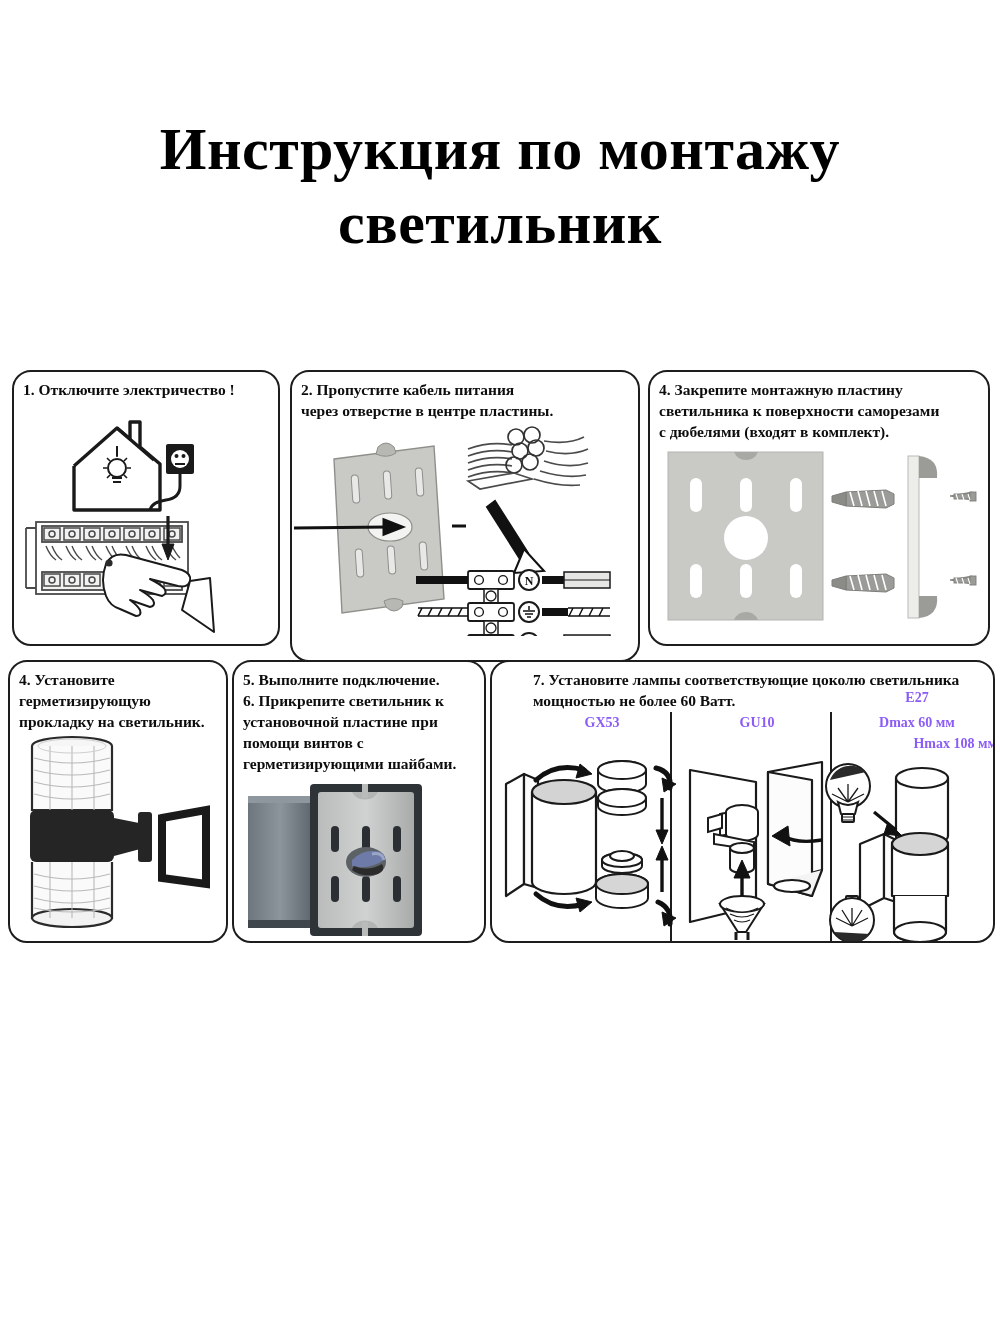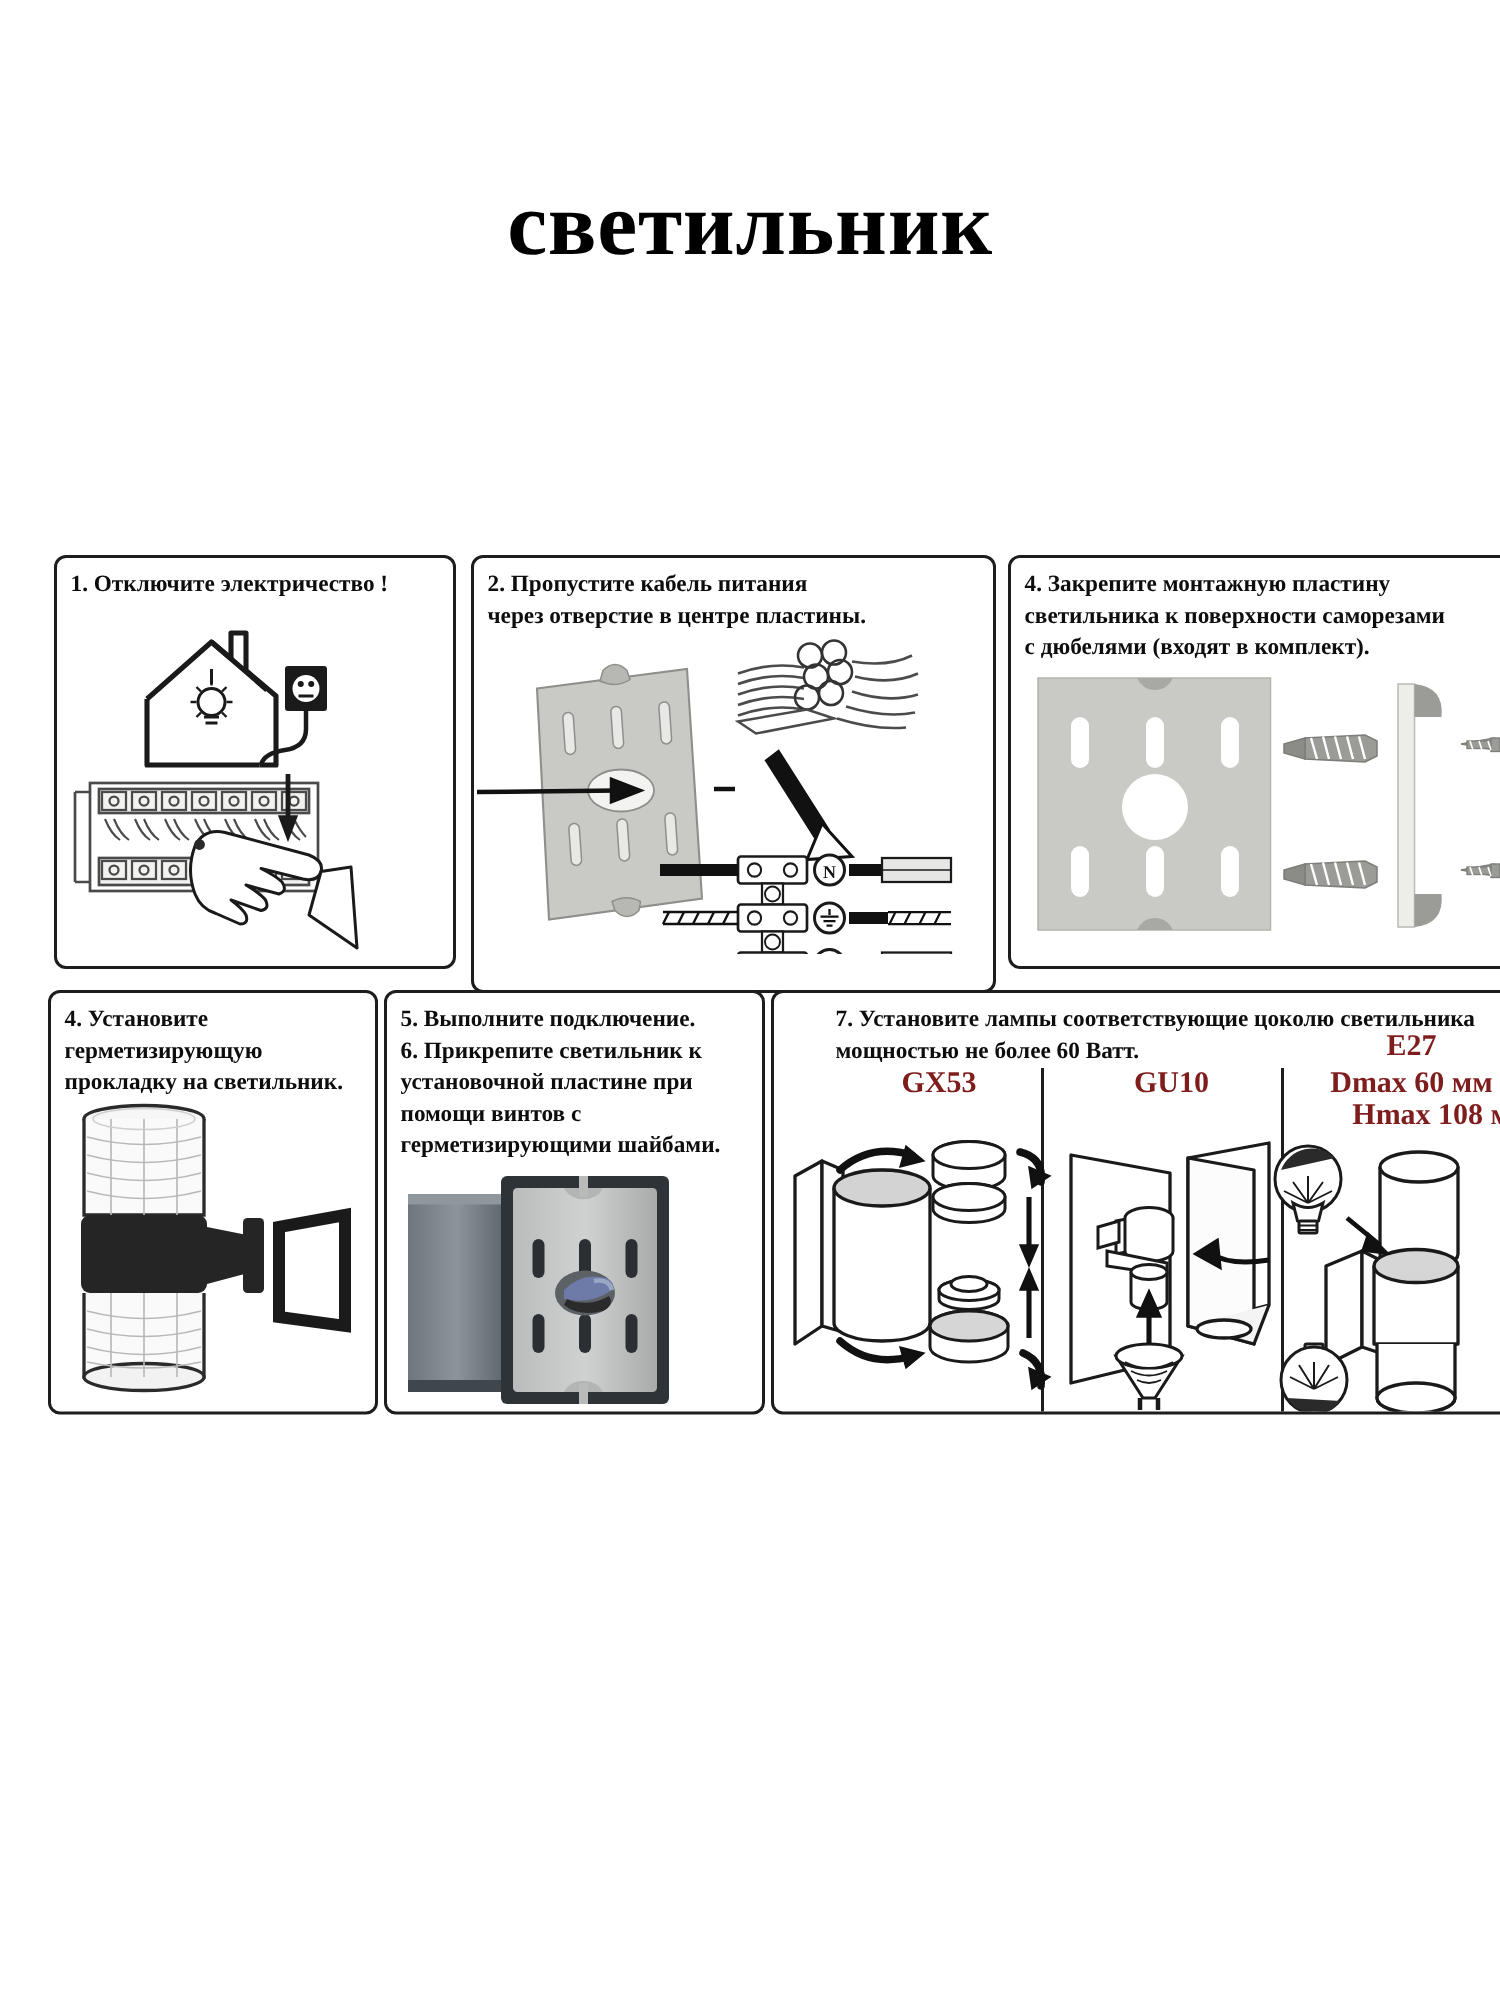--- a/index.html
+++ b/index.html
@@ -30,25 +30,24 @@
     font-size: 60px;
     line-height: 74px;
     letter-spacing: 0.5px;
     color: #000000;
   }
 
   
   .panel {
     position: absolute;
     border: 2px solid #1d1d1d;
-    border-radius: 8px;
+    border-radius: 19px;
     background: #ffffff;
     box-sizing: border-box;
     overflow: hidden;
-    margin-left: 24px;
   }
   .panel-text {
     font-family: "Liberation Serif", "DejaVu Serif", serif;
     font-weight: bold;
     font-size: 15.5px;
     line-height: 21px;
     color: #0d0d0d;
     padding: 7px 8px 0 9px;
     white-space: pre-line;
   }
@@ -65,36 +64,37 @@
   #panel-5 { left: 232px; top: 660px; width: 254px; height: 283px; }
   #panel-7 { left: 490px; top: 660px; width: 505px; height: 283px; padding-left: 32px; }
 
   svg { display: block; }
 
   
   .socket-label {
     position: absolute;
     font-family: "Liberation Serif", "DejaVu Serif", serif;
     font-weight: bold;
-    font-size: 20px;
-    color: #7f1d1d;
+    font-size: 14px;
+    color: #8b5cf6;
     text-align: center;
     white-space: pre-line;
     line-height: 21px;
   }
   .divider {
     position: absolute;
     width: 2px;
     background: #1d1d1d;
   }
 </style>
 </head>
 <body>
 
 <div class="title-block">
+  <div class="title-line">Инструкция по монтажу</div>
   <div class="title-line">светильник</div>
 </div>
 
 <div class="panel" id="panel-1">
   <div class="panel-text">1. Отключите электричество !</div>
   <div class="panel-art">
     <svg width="264" height="240" viewBox="0 0 264 240">
 
       <g fill="none" stroke="#1a1a1a" stroke-width="3.4" stroke-linejoin="round">
         <path d="M60 66 L60 110 L135 110"></path>

